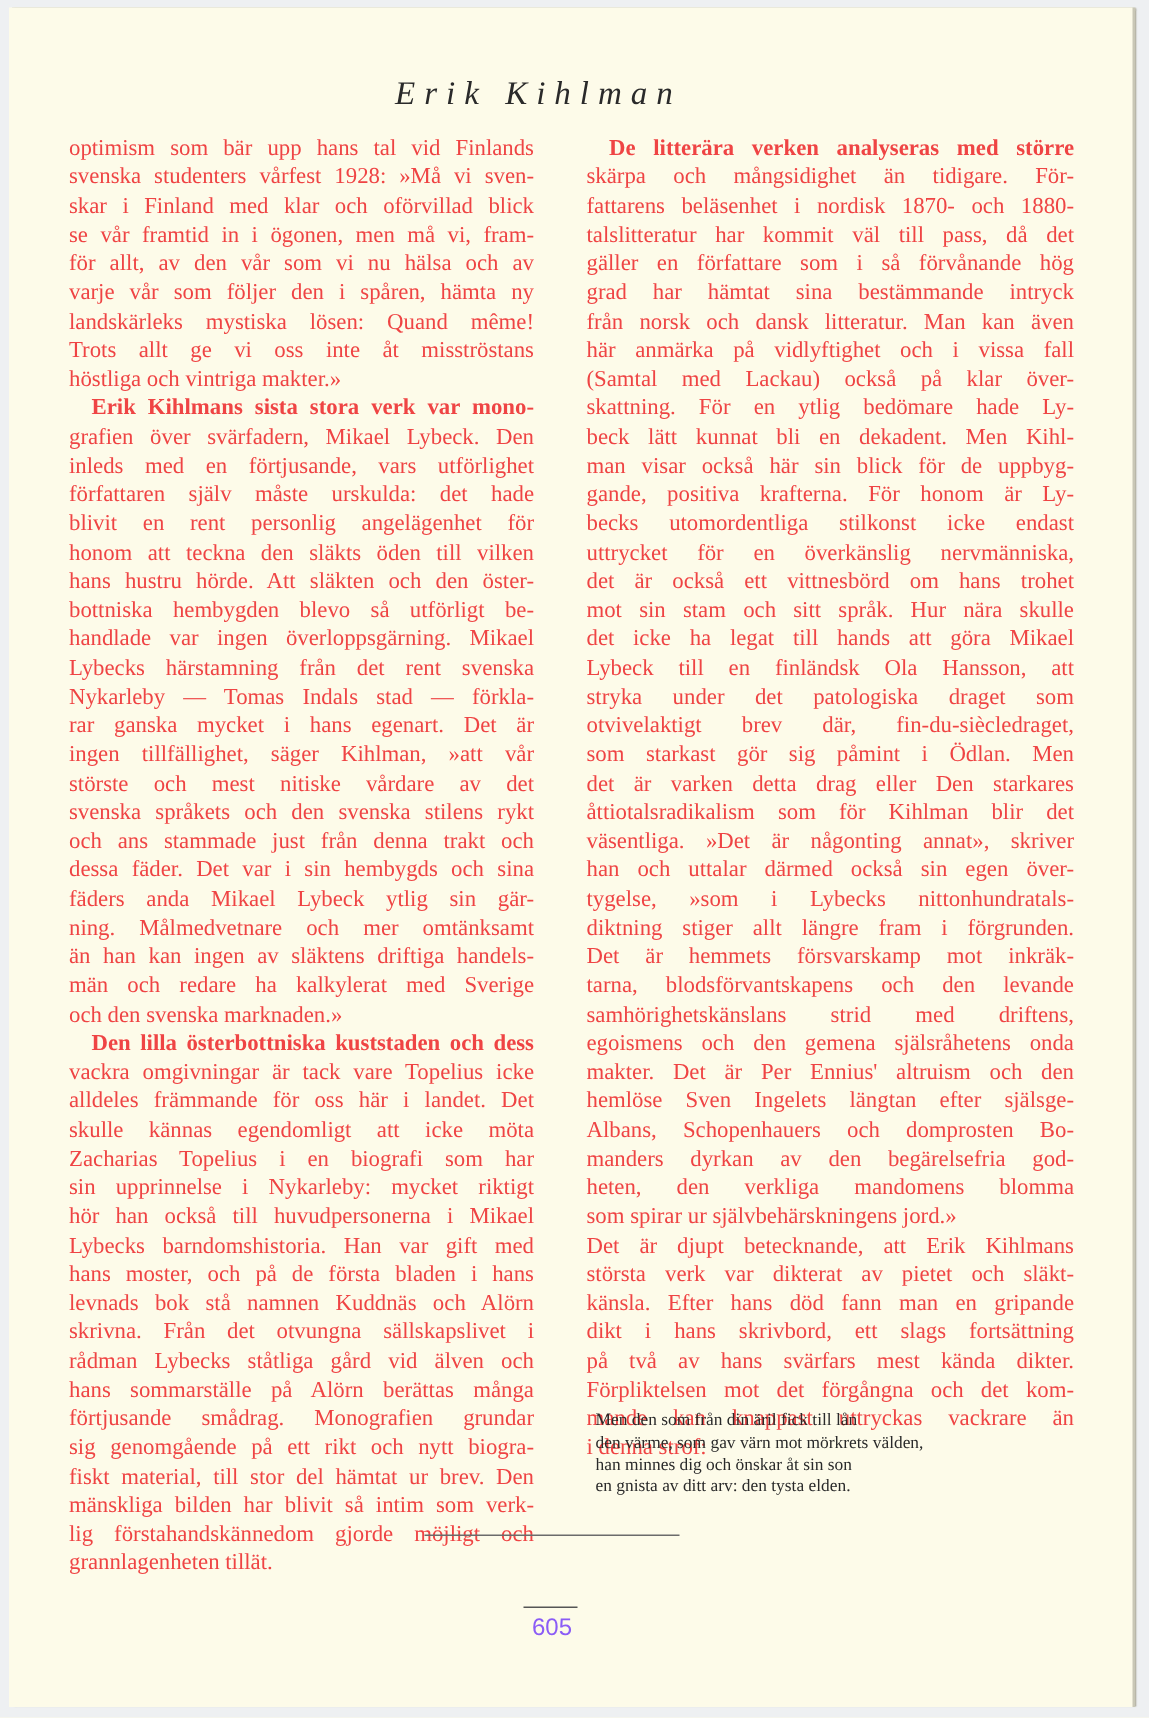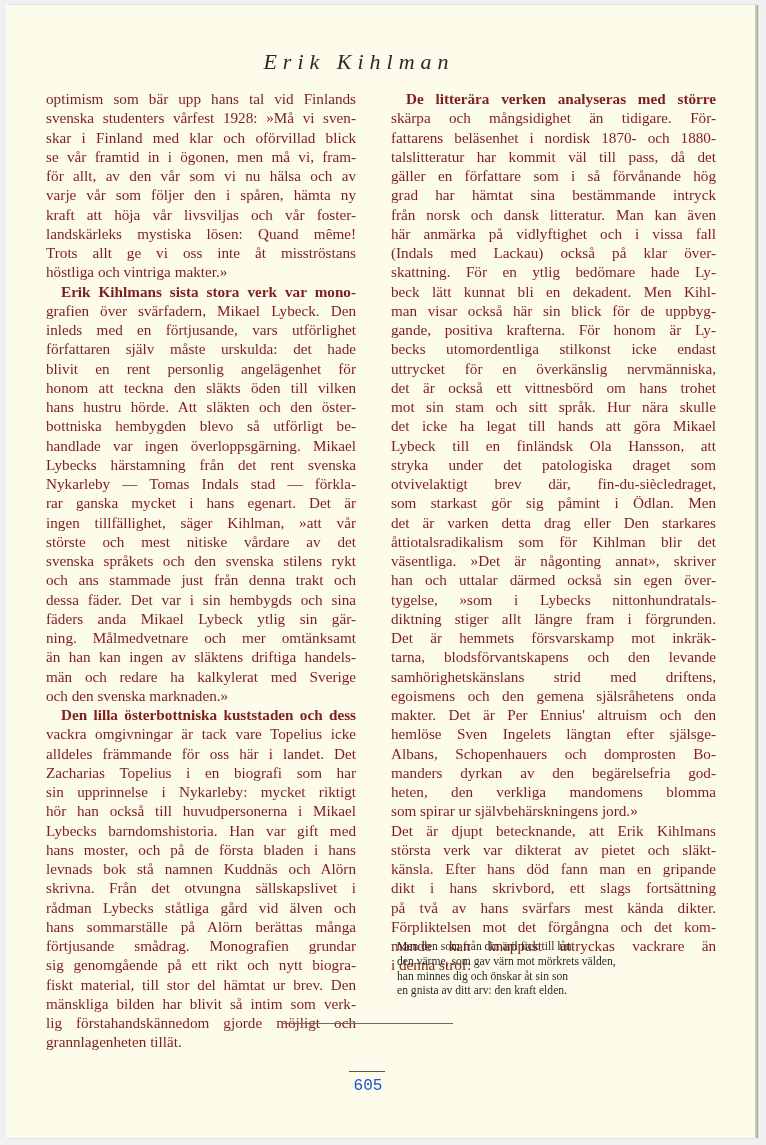--- a/index.html
+++ b/index.html
@@ -19,21 +19,21 @@
     position: absolute; left: 0; top: 44px; width: 682px;
     text-align: center;
     font-family: "Liberation Serif", "DejaVu Serif", serif;
     font-style: italic; font-size: 22px; letter-spacing: 6px;
     color: #2a2a2a;
     margin-left: 12px;
   }
   .col {
     position: absolute; top: 84px;
     font-family: "Liberation Serif", "DejaVu Serif", serif;
-    font-size: 15.2px; line-height: 19.25px; color: #7f1d1d;
+    font-size: 15.2px; line-height: 19.25px; color: #ef4444;
   }
   .col-left { left: 40px; width: 310px; }
   .col-right { left: 385px; width: 325px; }
   .line {
     display: block; white-space: nowrap;
     text-align: justify; text-align-last: justify;
   }
   .line.last { text-align-last: left; }
   .line.indent { padding-left: 15px; font-weight: bold; }
   .poem {
@@ -46,39 +46,38 @@
     position: absolute; left: 277px; top: 1018px;
     width: 170px; height: 0; border-top: 1px solid #6b6b6b;
   }
   .folio-rule {
     position: absolute; left: 343px; top: 1066px;
     width: 36px; border-top: 1px solid #555;
   }
   .folio {
     position: absolute; left: 340px; top: 1072px; width: 44px;
     text-align: center;
-    font-family: Liberation Mono, monospace;
-    font-size: 16px; color: #1d4ed8;
+    font-family: Liberation Sans, sans-serif;
+    font-size: 16px; color: #8b5cf6;
   }
 </style>
 </head>
 <body>
 
 <div class="page">
 
   <div class="running-head">Erik Kihlman</div>
 
   <div class="col col-left" id="leftcol">
       <span class="line">optimism som bär upp hans tal vid Finlands</span>
       <span class="line">svenska studenters vårfest 1928: »Må vi sven-</span>
       <span class="line">skar i Finland med klar och oförvillad blick</span>
       <span class="line">se vår framtid in i ögonen, men må vi, fram-</span>
       <span class="line">för allt, av den vår som vi nu hälsa och av</span>
       <span class="line">varje vår som följer den i spåren, hämta ny</span>
-      <span class="line">kraft att höja vår livsviljas och vår foster-</span>
       <span class="line">landskärleks mystiska lösen: Quand même!</span>
       <span class="line">Trots allt ge vi oss inte åt misströstans</span>
       <span class="line last">höstliga och vintriga makter.»</span>
       <span class="line indent">Erik Kihlmans sista stora verk var mono-</span>
       <span class="line">grafien över svärfadern, Mikael Lybeck. Den</span>
       <span class="line">inleds med en förtjusande, vars utförlighet</span>
       <span class="line">författaren själv måste urskulda: det hade</span>
       <span class="line">blivit en rent personlig angelägenhet för</span>
       <span class="line">honom att teckna den släkts öden till vilken</span>
       <span class="line">hans hustru hörde. Att släkten och den öster-</span>
@@ -93,20 +92,21 @@
       <span class="line">och ans stammade just från denna trakt och</span>
       <span class="line">dessa fäder. Det var i sin hembygds och sina</span>
       <span class="line">fäders anda Mikael Lybeck ytlig sin gär-</span>
       <span class="line">ning. Målmedvetnare och mer omtänksamt</span>
       <span class="line">än han kan ingen av släktens driftiga handels-</span>
       <span class="line">män och redare ha kalkylerat med Sverige</span>
       <span class="line last">och den svenska marknaden.»</span>
       <span class="line indent">Den lilla österbottniska kuststaden och dess</span>
       <span class="line">vackra omgivningar är tack vare Topelius icke</span>
       <span class="line">alldeles främmande för oss här i landet. Det</span>
+      <span class="line">skulle kännas egendomligt att icke möta</span>
       <span class="line">Zacharias Topelius i en biografi som har</span>
       <span class="line">sin upprinnelse i Nykarleby: mycket riktigt</span>
       <span class="line">hör han också till huvudpersonerna i Mikael</span>
       <span class="line">Lybecks barndomshistoria. Han var gift med</span>
       <span class="line">hans moster, och på de första bladen i hans</span>
       <span class="line">levnads bok stå namnen Kuddnäs och Alörn</span>
       <span class="line">skrivna. Från det otvungna sällskapslivet i</span>
       <span class="line">rådman Lybecks ståtliga gård vid älven och</span>
       <span class="line">hans sommarställe på Alörn berättas många</span>
       <span class="line">förtjusande smådrag. Monografien grundar</span>
@@ -118,21 +118,21 @@
     </div>
   <div class="col col-right" id="rightcol">
       <span class="line indent">De litterära verken analyseras med större</span>
       <span class="line">skärpa och mångsidighet än tidigare. För-</span>
       <span class="line">fattarens beläsenhet i nordisk 1870- och 1880-</span>
       <span class="line">talslitteratur har kommit väl till pass, då det</span>
       <span class="line">gäller en författare som i så förvånande hög</span>
       <span class="line">grad har hämtat sina bestämmande intryck</span>
       <span class="line">från norsk och dansk litteratur. Man kan även</span>
       <span class="line">här anmärka på vidlyftighet och i vissa fall</span>
-      <span class="line">(Indals med Lackau) också på klar över-</span>
+      <span class="line">(Samtal med Lackau) också på klar över-</span>
       <span class="line">skattning. För en ytlig bedömare hade Ly-</span>
       <span class="line">beck lätt kunnat bli en dekadent. Men Kihl-</span>
       <span class="line">man visar också här sin blick för de uppbyg-</span>
       <span class="line">gande, positiva krafterna. För honom är Ly-</span>
       <span class="line">becks utomordentliga stilkonst icke endast</span>
       <span class="line">uttrycket för en överkänslig nervmänniska,</span>
       <span class="line">det är också ett vittnesbörd om hans trohet</span>
       <span class="line">mot sin stam och sitt språk. Hur nära skulle</span>
       <span class="line">det icke ha legat till hands att göra Mikael</span>
       <span class="line">Lybeck till en finländsk Ola Hansson, att</span>
@@ -162,19 +162,19 @@
       <span class="line">på två av hans svärfars mest kända dikter.</span>
       <span class="line">Förpliktelsen mot det förgångna och det kom-</span>
       <span class="line">mande kan knappast uttryckas vackrare än</span>
       <span class="line last">i denna strof:</span>
     </div>
 
   <div class="poem" id="poem">
       <span class="pl">Men den som från din äril fick till lån</span>
       <span class="pl">den värme, som gav värn mot mörkrets välden,</span>
       <span class="pl">han minnes dig och önskar åt sin son</span>
-      <span class="pl">en gnista av ditt arv: den kraft elden.</span>
+      <span class="pl">en gnista av ditt arv: den tysta elden.</span>
     </div>
 
   <div class="rule"></div>
   <div class="folio-rule"></div>
   <div class="folio">605</div>
 </div>
 
 </body></html>

